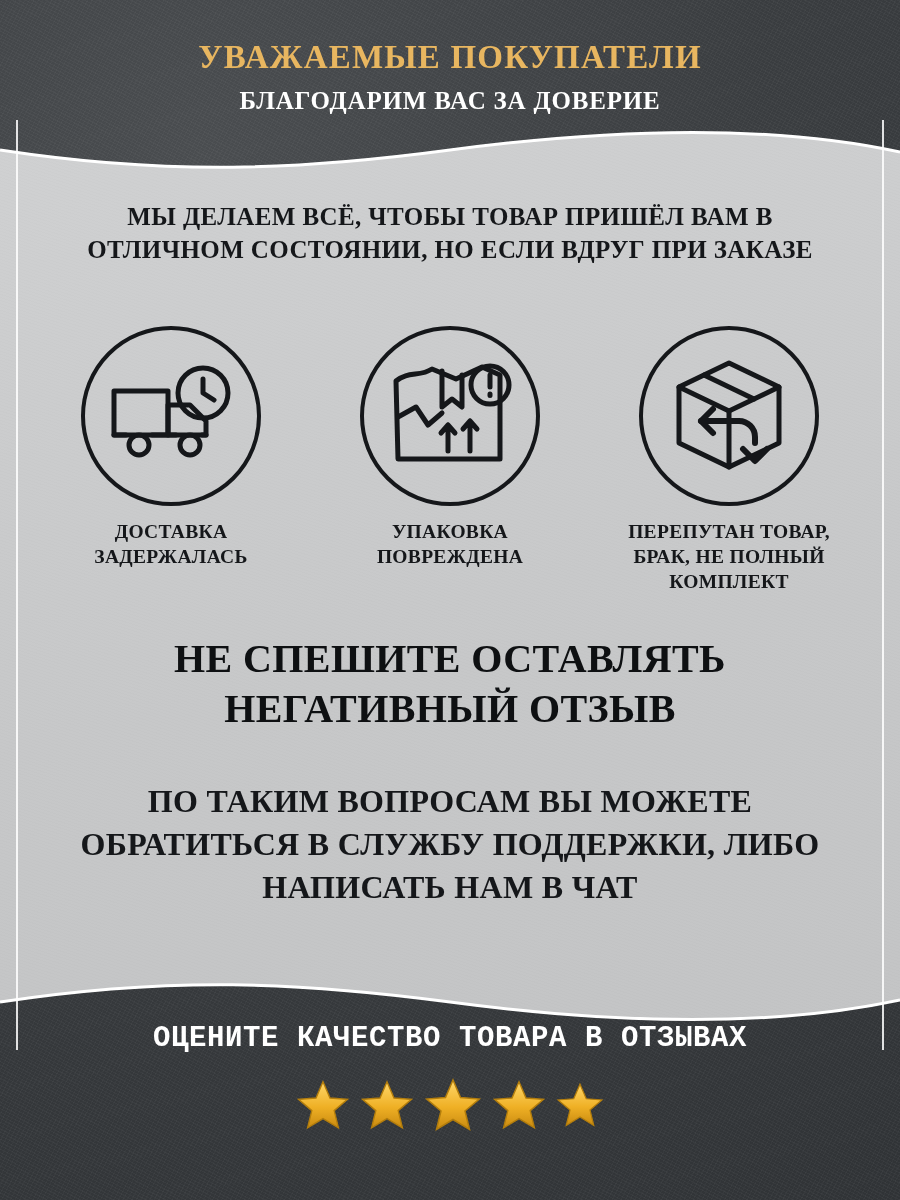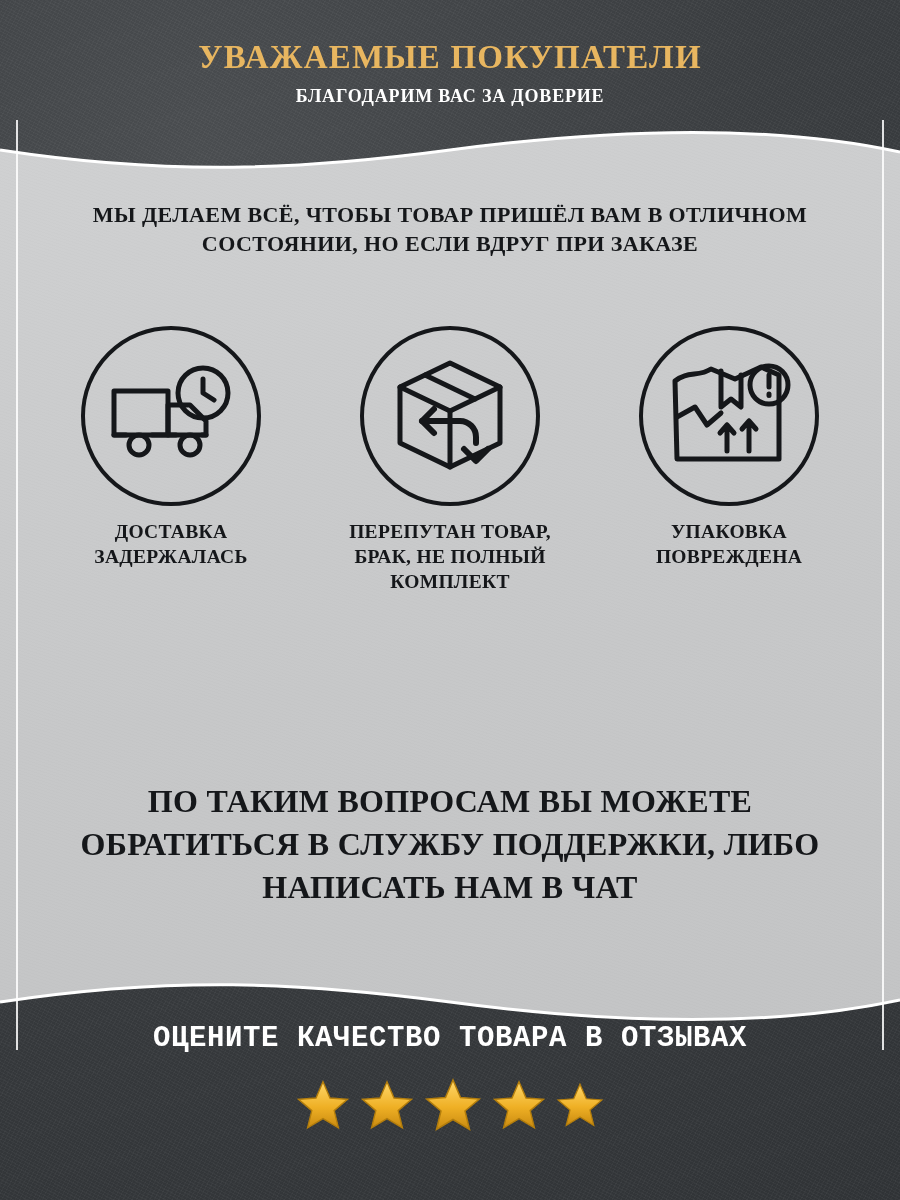--- a/index.html
+++ b/index.html
@@ -68,35 +68,35 @@
   .header-title {
     font-size: 33px;
     font-weight: bold;
     letter-spacing: 1.2px;
     color: #e8b660;
     text-transform: uppercase;
     line-height: 1.15;
   }
   .header-sub {
     margin-top: 8px;
-    font-size: 18px;
+    font-size: 25px;
     font-weight: bold;
     letter-spacing: 0.8px;
     color: #ffffff;
     text-transform: uppercase;
     line-height: 1.25;
   }
 
   
   .intro {
     position: absolute;
     left: 50px; top: 200px;
     width: 800px;
     text-align: center;
-    font-size: 22px;
+    font-size: 25px;
     font-weight: bold;
     line-height: 1.32;
     color: #15171a;
     letter-spacing: 0.4px;
     text-transform: uppercase;
     z-index: 5;
   }
 
   
   .icons {
@@ -230,58 +230,59 @@
 
           <circle cx="97" cy="32" r="25"></circle>
           <path d="M97 18 V32 L108 39"></path>
         </svg>
       </div>
       <div class="icon-caption">ДОСТАВКА ЗАДЕРЖАЛАСЬ</div>
     </div>
 
     <div class="icon-cell">
       <div class="icon-circle">
+        <svg width="128" height="122" viewBox="0 0 128 122" fill="none" stroke="#15171a" stroke-width="5" stroke-linecap="round" stroke-linejoin="round">
+
+          <path d="M10 26 C22 16 34 22 46 14 L70 24 L96 12 L114 20 L114 104 L12 104 Z"></path>
+
+          <path d="M56 16 L56 52 L66 44 L76 52 L76 20"></path>
+
+          <path d="M12 62 L30 52 L42 70 L56 58"></path>
+
+          <path d="M62 96 V70 M62 70 L55 78 M62 70 L69 78"></path>
+          <path d="M84 96 V66 M84 66 L77 74 M84 66 L91 74"></path>
+
+          <circle cx="104" cy="30" r="19"></circle>
+          <path d="M104 20 V32"></path>
+          <path d="M104 39 V40.5"></path>
+        </svg>
+      </div>
+      <div class="icon-caption">УПАКОВКА ПОВРЕЖДЕНА</div>
+    </div>
+
+    <div class="icon-cell">
+      <div class="icon-circle">
         <svg width="132" height="126" viewBox="0 0 132 126" fill="none" stroke="#15171a" stroke-width="5" stroke-linecap="round" stroke-linejoin="round">
 
           <path d="M16 34 L66 10 L116 34 L116 90 L66 114 L16 90 Z"></path>
           <path d="M16 34 L66 58 L116 34"></path>
           <path d="M66 58 L66 114"></path>
           <path d="M41 22 L91 46"></path>
 
           <path d="M50 56 L38 68 L50 80" stroke-width="6"></path>
           <path d="M38 68 H76 a16 16 0 0 1 16 16 v6" stroke-width="6"></path>
           <path d="M80 96 L92 108 L104 96" stroke-width="6"></path>
         </svg>
       </div>
       <div class="icon-caption">ПЕРЕПУТАН ТОВАР, БРАК, НЕ ПОЛНЫЙ КОМПЛЕКТ</div>
     </div>
 
-    <div class="icon-cell">
-      <div class="icon-circle">
-        <svg width="128" height="122" viewBox="0 0 128 122" fill="none" stroke="#15171a" stroke-width="5" stroke-linecap="round" stroke-linejoin="round">
-
-          <path d="M10 26 C22 16 34 22 46 14 L70 24 L96 12 L114 20 L114 104 L12 104 Z"></path>
-
-          <path d="M56 16 L56 52 L66 44 L76 52 L76 20"></path>
-
-          <path d="M12 62 L30 52 L42 70 L56 58"></path>
-
-          <path d="M62 96 V70 M62 70 L55 78 M62 70 L69 78"></path>
-          <path d="M84 96 V66 M84 66 L77 74 M84 66 L91 74"></path>
-
-          <circle cx="104" cy="30" r="19"></circle>
-          <path d="M104 20 V32"></path>
-          <path d="M104 39 V40.5"></path>
-        </svg>
-      </div>
-      <div class="icon-caption">УПАКОВКА ПОВРЕЖДЕНА</div>
-    </div>
-
   </div>
 
+  <div class="headline">НЕ СПЕШИТЕ ОСТАВЛЯТЬ НЕГАТИВНЫЙ ОТЗЫВ</div>
 
   <div class="support">ПО ТАКИМ ВОПРОСАМ ВЫ МОЖЕТЕ ОБРАТИТЬСЯ В СЛУЖБУ ПОДДЕРЖКИ, ЛИБО НАПИСАТЬ НАМ В ЧАТ</div>
 
   <div class="footer">
     <div class="footer-title">ОЦЕНИТЕ КАЧЕСТВО ТОВАРА В ОТЗЫВАХ</div>
     <div class="stars">
       <svg class="star" width="58" height="56" viewBox="0 0 24 24">
         <defs>
           <linearGradient id="g1" x1="0" y1="0" x2="0" y2="1">
             <stop offset="0%" stop-color="#ffd76a"></stop>

